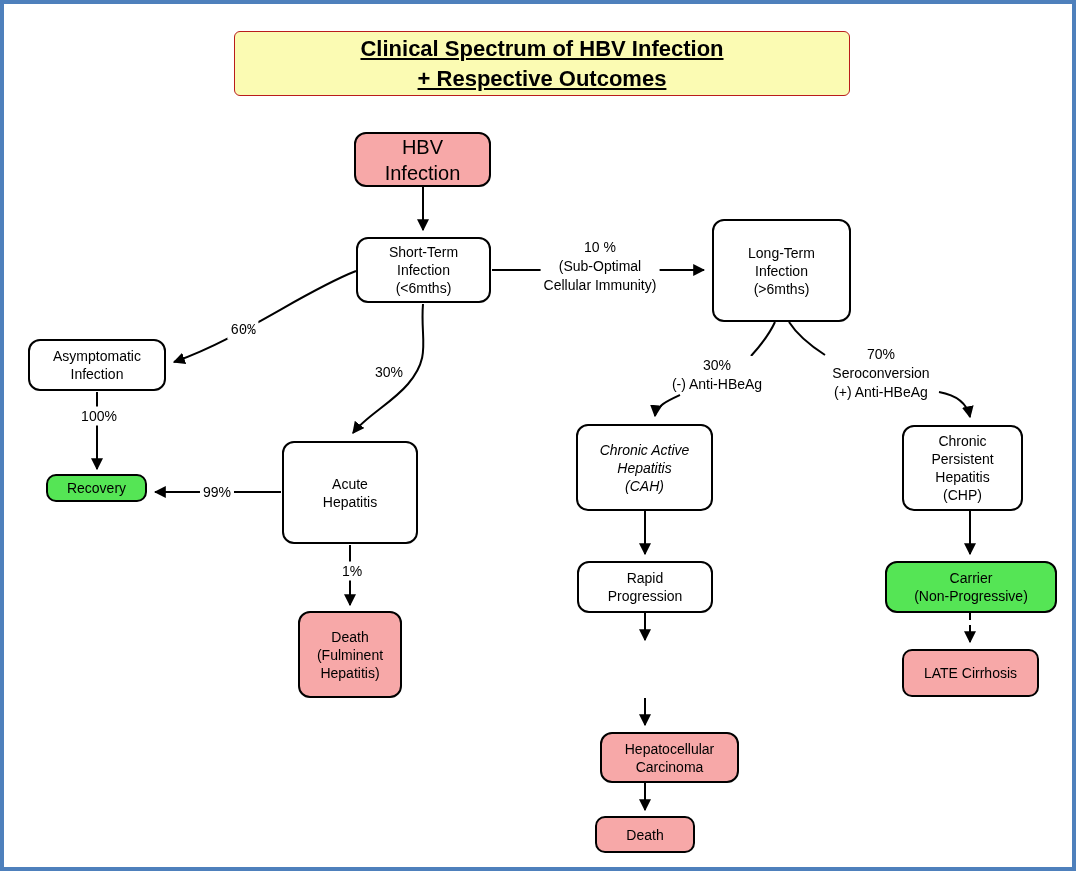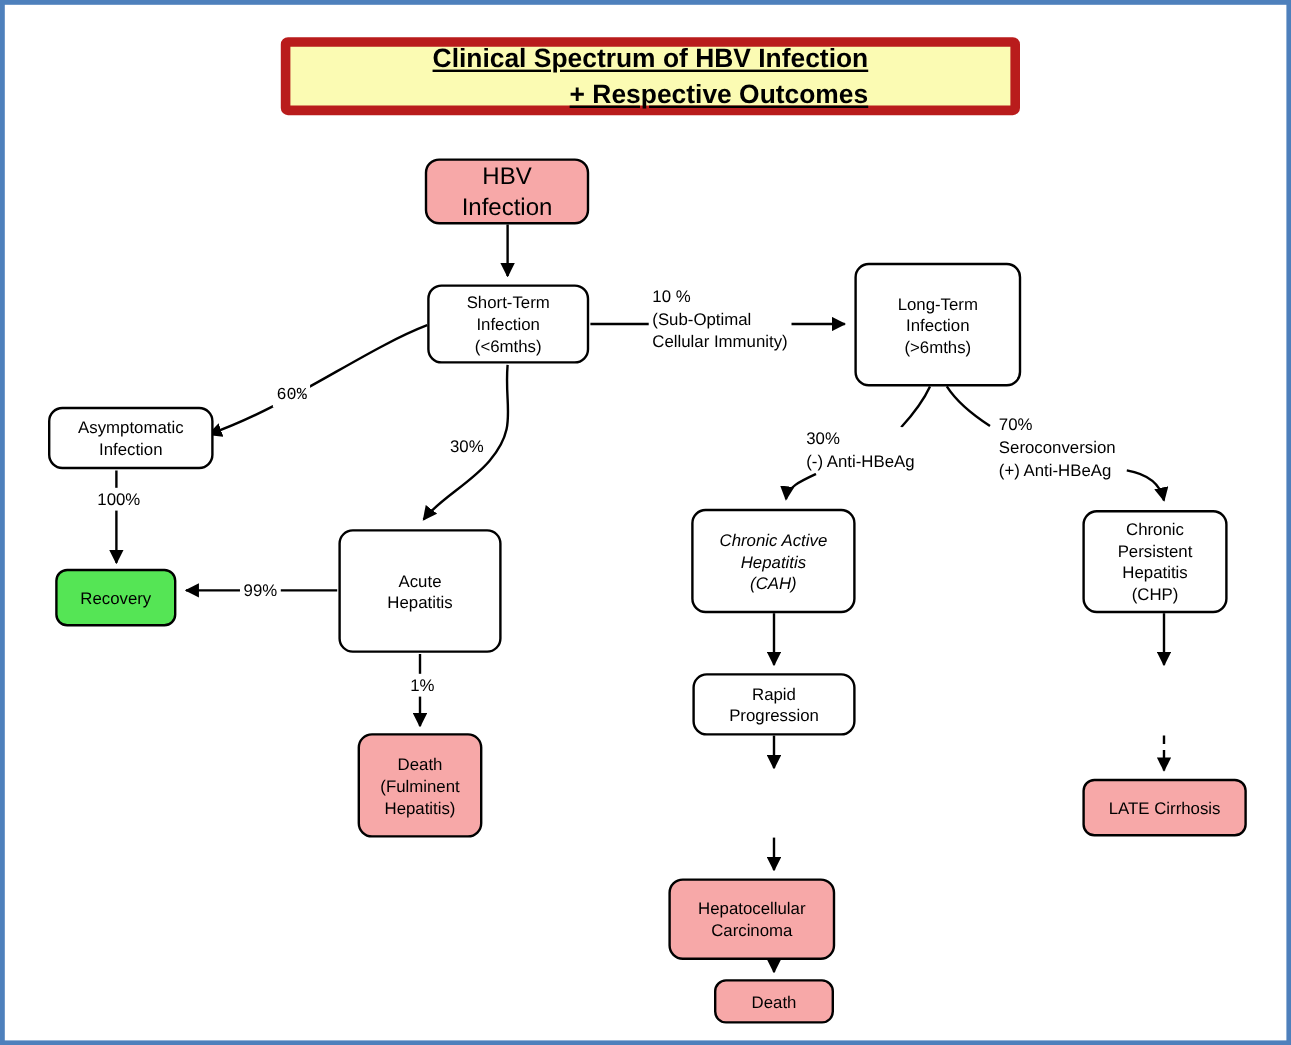--- a/index.html
+++ b/index.html
@@ -26,31 +26,32 @@
     background:#fff;
   }
   .node.pink{background:#F7A8A8;}
   .node.green{background:#55E555;}
   .node.big{font-size:20px;line-height:26px;}
   .title-box{
     position:absolute;
     box-sizing:border-box;
     left:230px;top:27px;width:616px;height:65px;
     background:#FBFBB3;
-    border:8px solid #b91c1c;
+    border:1px solid #b91c1c;
     border-radius:6px;
     display:flex;align-items:center;justify-content:center;
-    text-align:right;
+    text-align:center;
     white-space:pre-line;
     font-size:22px;line-height:30px;font-weight:bold;
     text-decoration:underline;
   }
   .lbl{
     position:absolute;
     transform:translate(-50%,-50%);
+    text-align:center;
     white-space:pre-line;
     font-size:14px;line-height:19px;
     background:#fff;
     padding:0 3px;
   }
 </style>
 </head>
 <body>
 
 <div id="canvas">
@@ -89,50 +90,52 @@
 Infection</div>
 
   <div class="node" style="left:352px;top:233px;width:135px;height:66px;">Short-Term
 Infection
 (&lt;6mths)</div>
 
   <div class="node" style="left:708px;top:215px;width:139px;height:103px;">Long-Term
 Infection
 (&gt;6mths)</div>
 
-  <div class="node" style="left:36px;top:335px;width:138px;height:52px;">Asymptomatic
+  <div class="node" style="left:24px;top:335px;width:138px;height:52px;">Asymptomatic
 Infection</div>
 
-  <div class="node green" style="left:42px;top:470px;width:101px;height:48px;border-radius:10px;">Recovery</div>
+  <div class="node green" style="left:42px;top:470px;width:101px;height:28px;border-radius:10px;">Recovery</div>
 
   <div class="node" style="left:278px;top:437px;width:136px;height:103px;">Acute
 Hepatitis</div>
 
   <div class="node pink" style="left:294px;top:607px;width:104px;height:87px;">Death
 (Fulminent
 Hepatitis)</div>
 
   <div class="node" style="left:572px;top:420px;width:137px;height:87px;font-style:italic;">Chronic Active
 Hepatitis
 (CAH)</div>
 
   <div class="node" style="left:573px;top:557px;width:136px;height:52px;">Rapid
 Progression</div>
 
 
-  <div class="node pink" style="left:553px;top:728px;width:139px;height:68px;">Hepatocellular
+  <div class="node pink" style="left:596px;top:728px;width:139px;height:51px;">Hepatocellular
 Carcinoma</div>
 
   <div class="node pink" style="left:591px;top:812px;width:100px;height:37px;border-radius:10px;">Death</div>
 
   <div class="node" style="left:898px;top:421px;width:121px;height:86px;">Chronic
 Persistent
 Hepatitis
 (CHP)</div>
 
+  <div class="node green" style="left:881px;top:557px;width:172px;height:52px;">Carrier
+(Non-Progressive)</div>
 
   <div class="node pink" style="left:898px;top:645px;width:137px;height:48px;border-radius:10px;">LATE Cirrhosis</div>
 
   <div class="lbl" style="left:596px;top:262px;">10 %
 (Sub-Optimal
 Cellular Immunity)</div>
 
   <div class="lbl" style="left:239px;top:326px;font-family:Liberation Mono, monospace;">60%</div>
 
   <div class="lbl" style="left:385px;top:368px;">30%</div>

